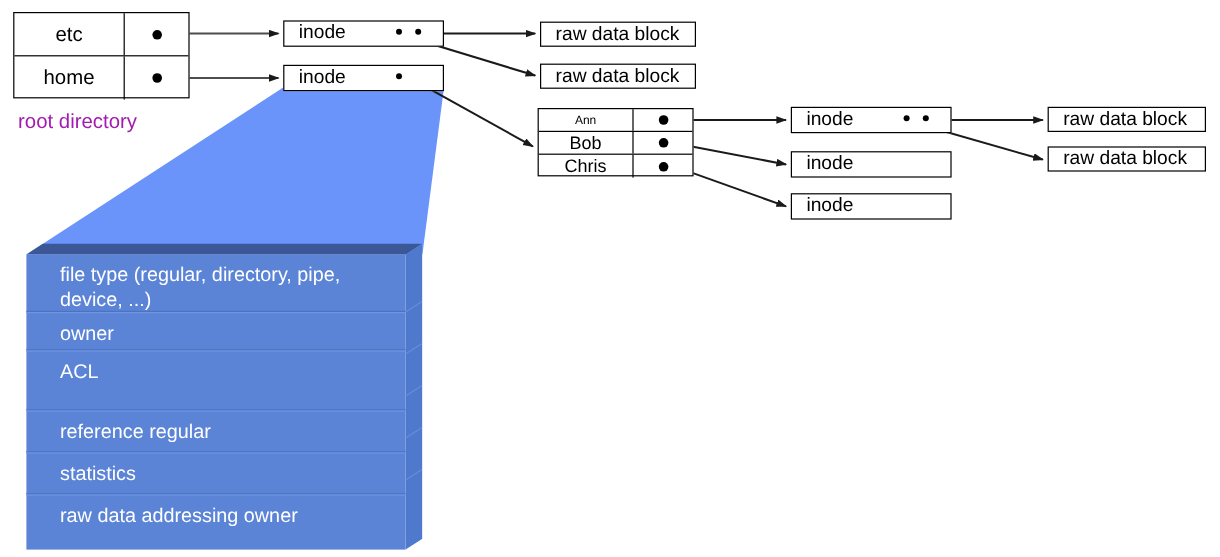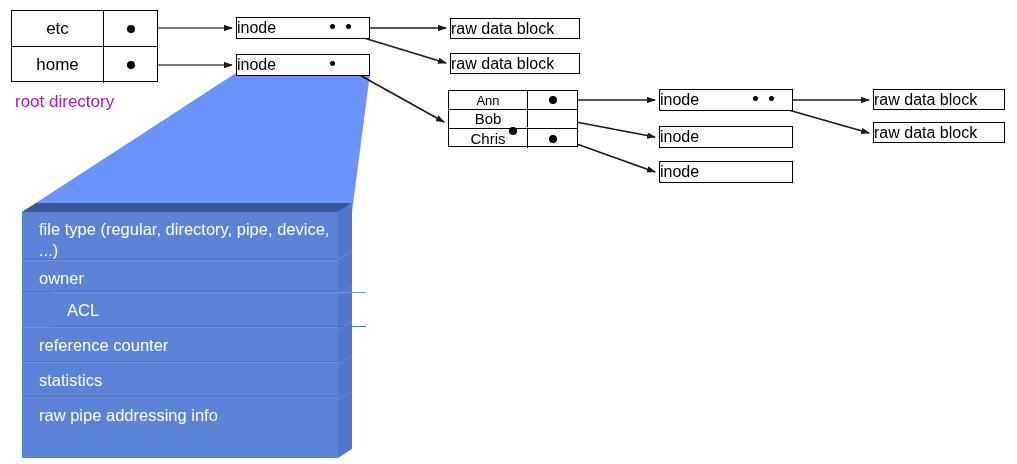--- a/index.html
+++ b/index.html
@@ -23,21 +23,21 @@
     box-sizing: border-box;
     border: 1.5px solid #000000;
     background: #ffffff;
     font-size: 16px;
     color: #000000;
     line-height: 1;
     display: flex;
     align-items: center;
   }
   .box.label-left {
-    padding-left: 0;
+    padding-left: 12px;
     justify-content: flex-start;
   }
   .dir-table {
     position: absolute;
     box-sizing: border-box;
     border: 1.5px solid #000000;
     background: #ffffff;
   }
   .dir-row {
     box-sizing: border-box;
@@ -120,21 +120,21 @@
     height: 246px;
     background: #5b84d6;
     box-sizing: border-box;
   }
   .panel-row {
     box-sizing: border-box;
     width: 100%;
     color: #ffffff;
     font-size: 16.5px;
     line-height: 1.28;
-    padding: 7px 0 0 17px;
+    padding: 7px 0 0 28px;
     border-top: 1px solid #6f95e0;
     border-bottom: 1px solid #4a73c4;
   }
   .panel-row:first-child {
     border-top: none;
   }
   .panel-row:last-child {
     border-bottom: none;
   }
   #panel-top, #panel-side {
@@ -219,26 +219,26 @@
 
   <div class="box label-left" style="left:450px; top:18px; width:130px; height:21px;">
     <span>raw data block</span>
   </div>
   <div class="box label-left" style="left:450px; top:53px; width:130px; height:21px;">
     <span>raw data block</span>
   </div>
 
   <div class="dir-table" style="left:448px; top:90px; width:130px; height:57px;">
     <div class="dir-row" style="height:19px;">
-      <div class="dir-name" style="width:79px; font-size:13px;">Ann</div>
-      <div class="dir-ptr">
-        <span class="bullet"></span>
-      </div>
-    </div>
-    <div class="dir-row" style="height:19px;flex-direction:column;">
+      <div class="dir-name" style="width:79px; font-size:10px;">Ann</div>
+      <div class="dir-ptr">
+        <span class="bullet"></span>
+      </div>
+    </div>
+    <div class="dir-row" style="height:19px;">
       <div class="dir-name" style="width:79px; font-size:15px;">Bob</div>
       <div class="dir-ptr">
         <span class="bullet"></span>
       </div>
     </div>
     <div class="dir-row" style="height:19px;">
       <div class="dir-name" style="width:79px; font-size:15px;">Chris</div>
       <div class="dir-ptr">
         <span class="bullet"></span>
       </div>
@@ -279,20 +279,20 @@
         <line x1="316" y1="57" x2="330" y2="48"></line>
         <line x1="316" y1="92" x2="330" y2="83"></line>
         <line x1="316" y1="127" x2="330" y2="118"></line>
         <line x1="316" y1="162" x2="330" y2="153"></line>
         <line x1="316" y1="197" x2="330" y2="188"></line>
       </g>
     </svg>
     <div id="panel-front">
       <div class="panel-row" style="height:48px;">file type (regular, directory, pipe, device, ...)</div>
       <div class="panel-row" style="height:32px;">owner</div>
-      <div class="panel-row" style="height:35px;margin-left:28px;">ACL</div>
-      <div class="panel-row" style="height:35px;">reference counter</div>
+      <div class="panel-row" style="height:50px;">ACL</div>
+      <div class="panel-row" style="height:35px;">reference regular</div>
       <div class="panel-row" style="height:35px;">statistics</div>
-      <div class="panel-row" style="height:38px;">raw pipe addressing info</div>
+      <div class="panel-row" style="height:38px;">raw data addressing owner</div>
     </div>
   </div>
 
 </div>
 
 </body></html>

